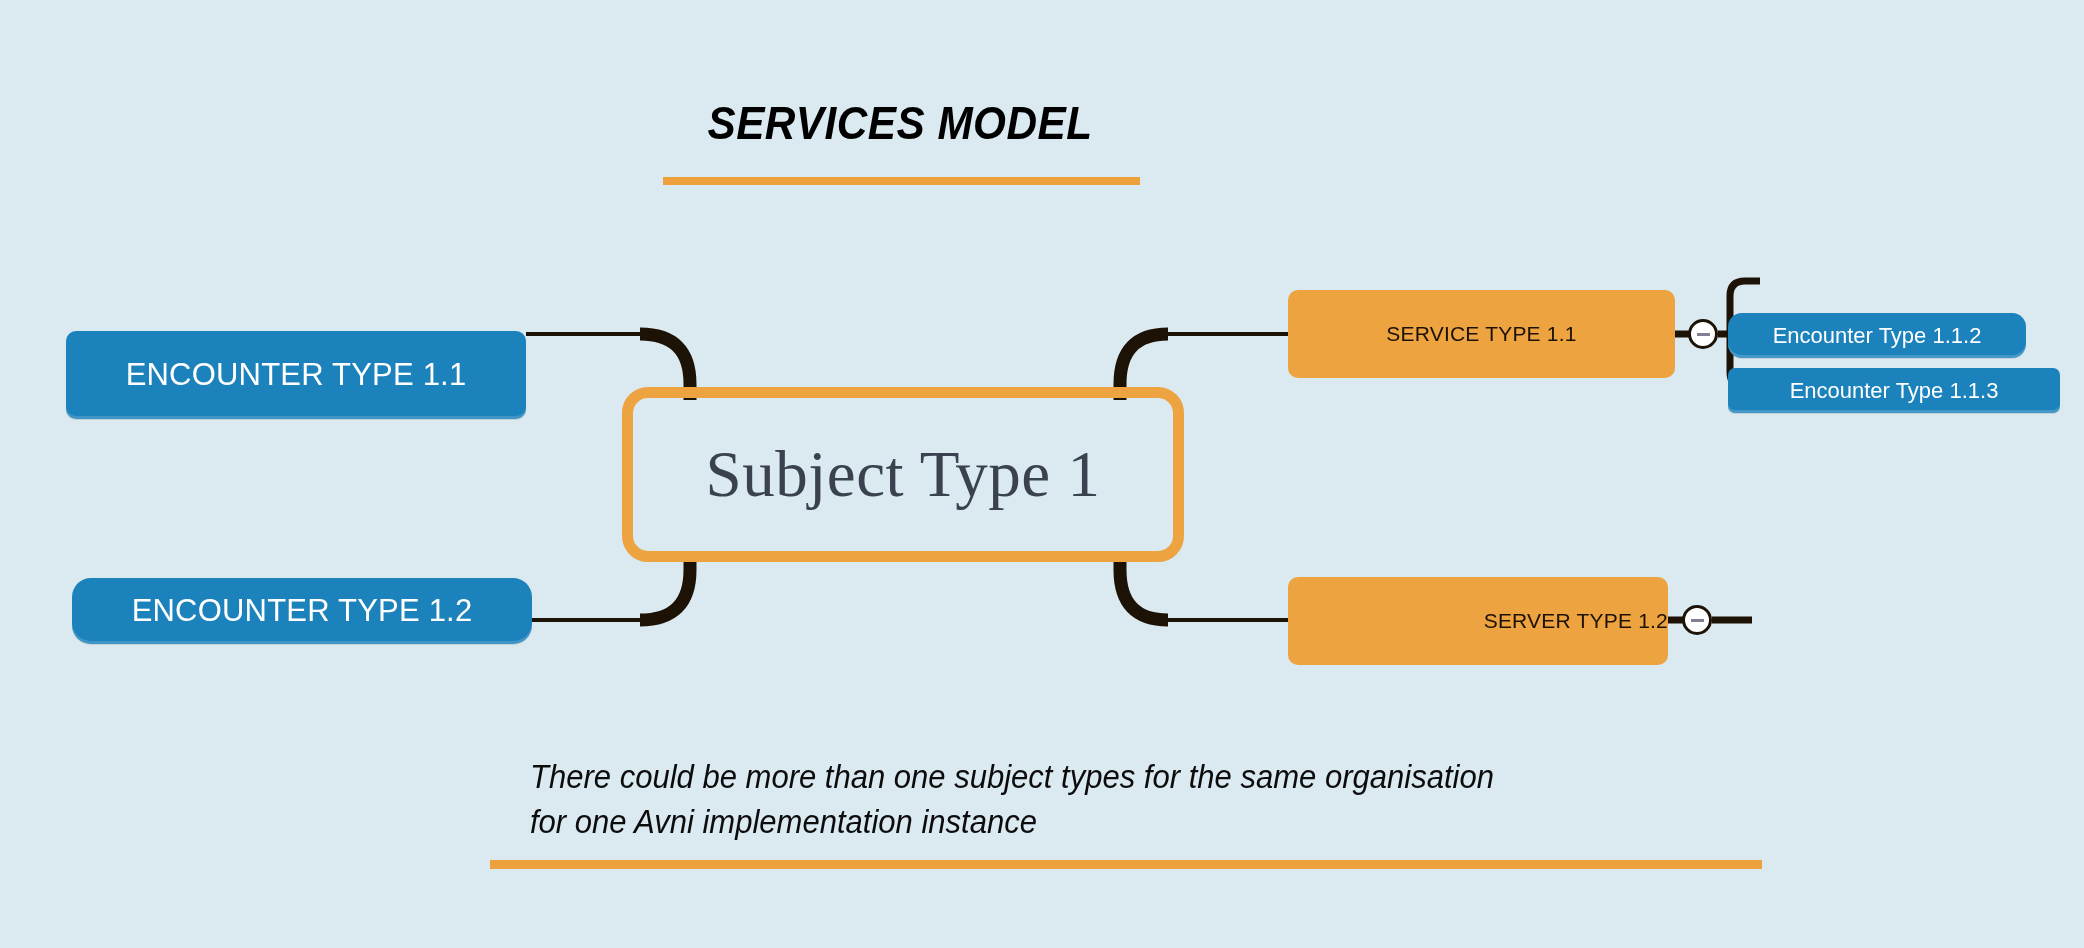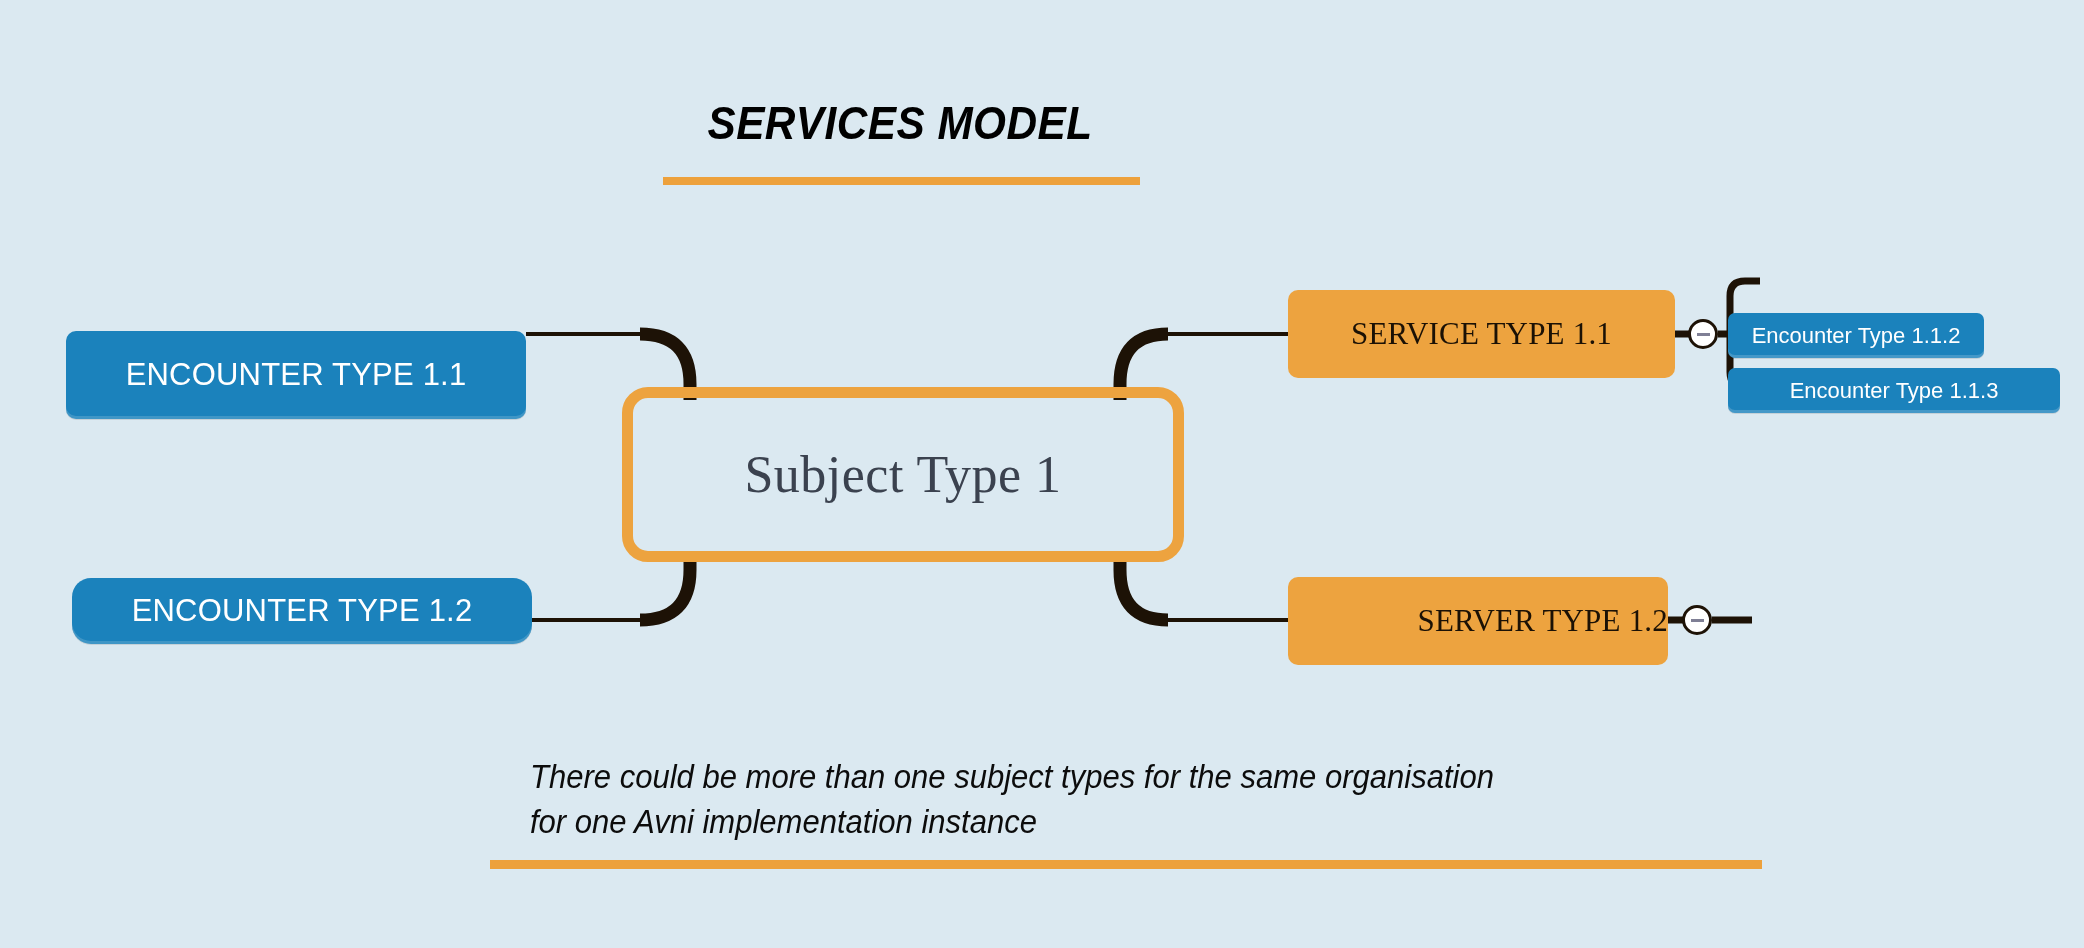--- a/index.html
+++ b/index.html
@@ -66,23 +66,22 @@
     border-radius: 10px;
     font-size: 31px;
     letter-spacing: 0.2px;
     box-shadow: inset 0 -3px 0 rgba(255,255,255,0.16),
                 0 1px 0 rgba(0,0,0,0.10);
   }
   .node-orange {
     background: #eda33f;
     color: #1b1105;
     border-radius: 10px;
-    font-size: 31px;
+    font-size: 21px;
     letter-spacing: 0.2px;
-    font-family: Liberation Serif, serif;
   }
   .chip {
     position: absolute;
     box-sizing: border-box;
     display: flex;
     align-items: center;
     justify-content: center;
     background: #1b82bc;
     color: #ffffff;
     border-radius: 7px;
@@ -104,21 +103,21 @@
     border: 11px solid #eda33f;
     border-radius: 26px;
     background: transparent;
     display: flex;
     align-items: center;
     justify-content: center;
     z-index: 6;
   }
   .center-label {
     font-family: "Liberation Serif", serif;
-    font-size: 52px;
+    font-size: 65px;
     color: #3b424f;
     letter-spacing: 0.5px;
     white-space: nowrap;
   }
 
   
   .collapse-node {
     position: absolute;
     width: 30px;
     height: 30px;
@@ -214,21 +213,21 @@
   </div>
 
   <div class="collapse-node" style="left:1688px; top:319px;">
     <span class="dash"></span>
   </div>
 
   <div class="collapse-node" style="left:1682px; top:605px;">
     <span class="dash"></span>
   </div>
 
-  <div class="chip" style="left:1728px; top:313px; width:256px; height:45px;">
+  <div class="chip" style="left:1728px; top:313px; width:298px; height:45px;border-radius:14px;">
     <span>Encounter Type 1.1.2</span>
   </div>
   <div class="chip" style="left:1728px; top:368px; width:332px; height:45px;">
     <span>Encounter Type 1.1.3</span>
   </div>
 
 
   <div class="caption">
     <span class="caption-line">There could be more than one subject types for the same organisation</span>
     <span class="caption-line">for one Avni implementation instance</span>

